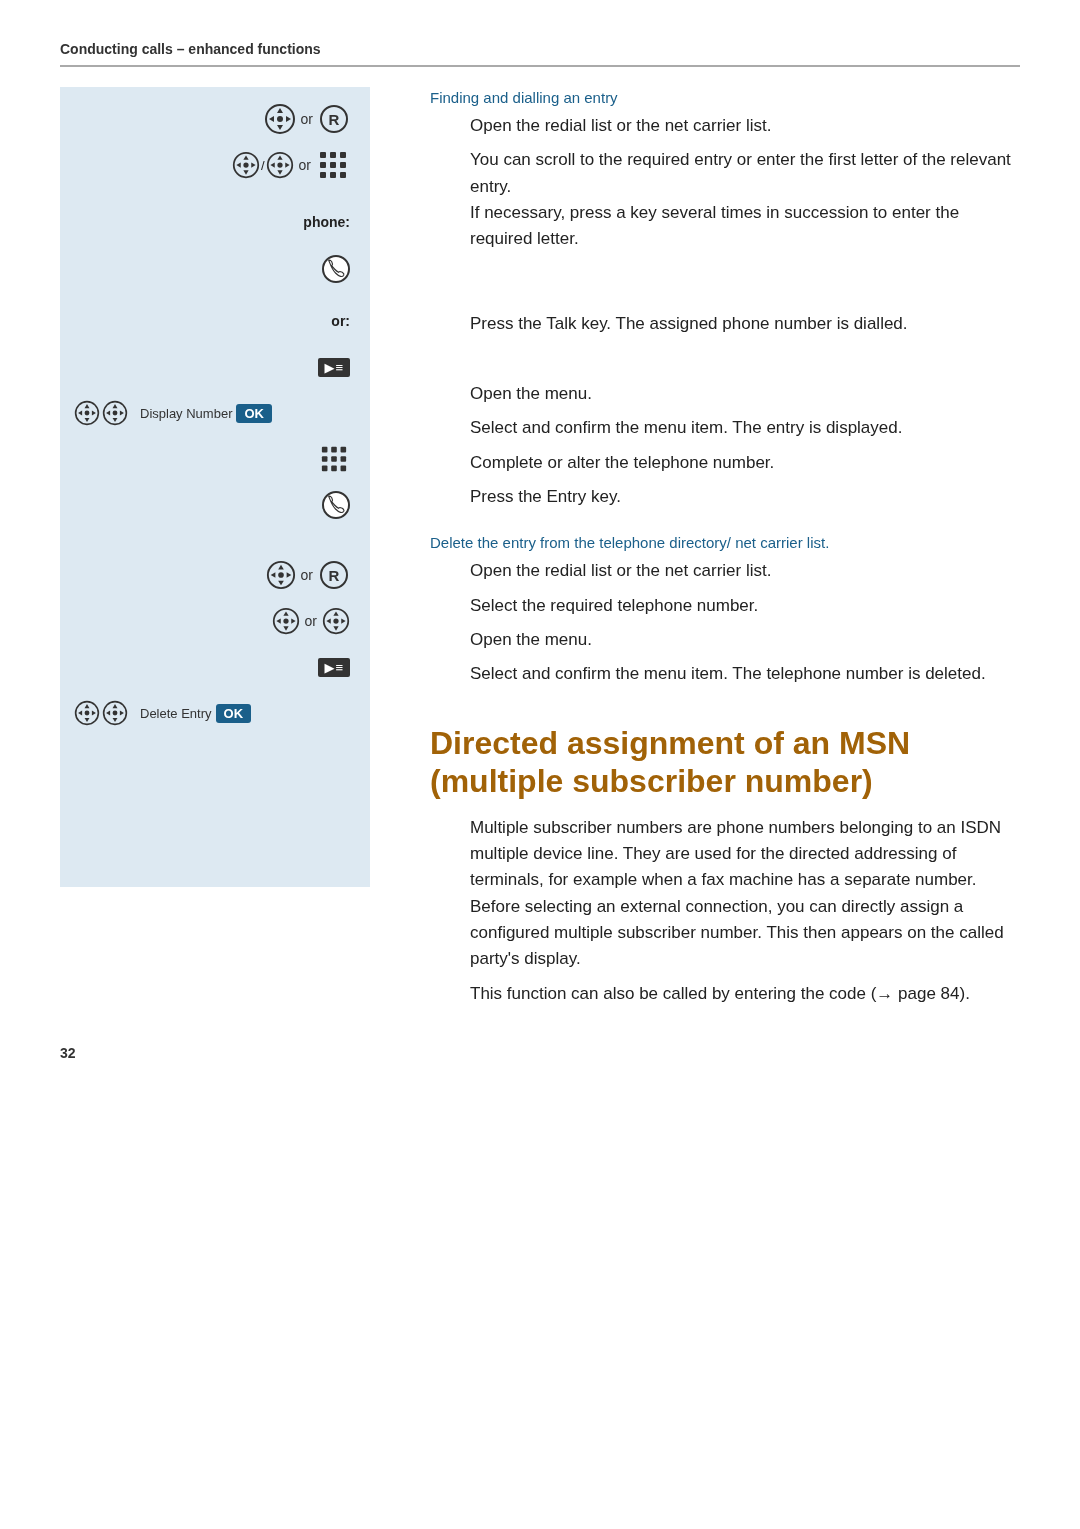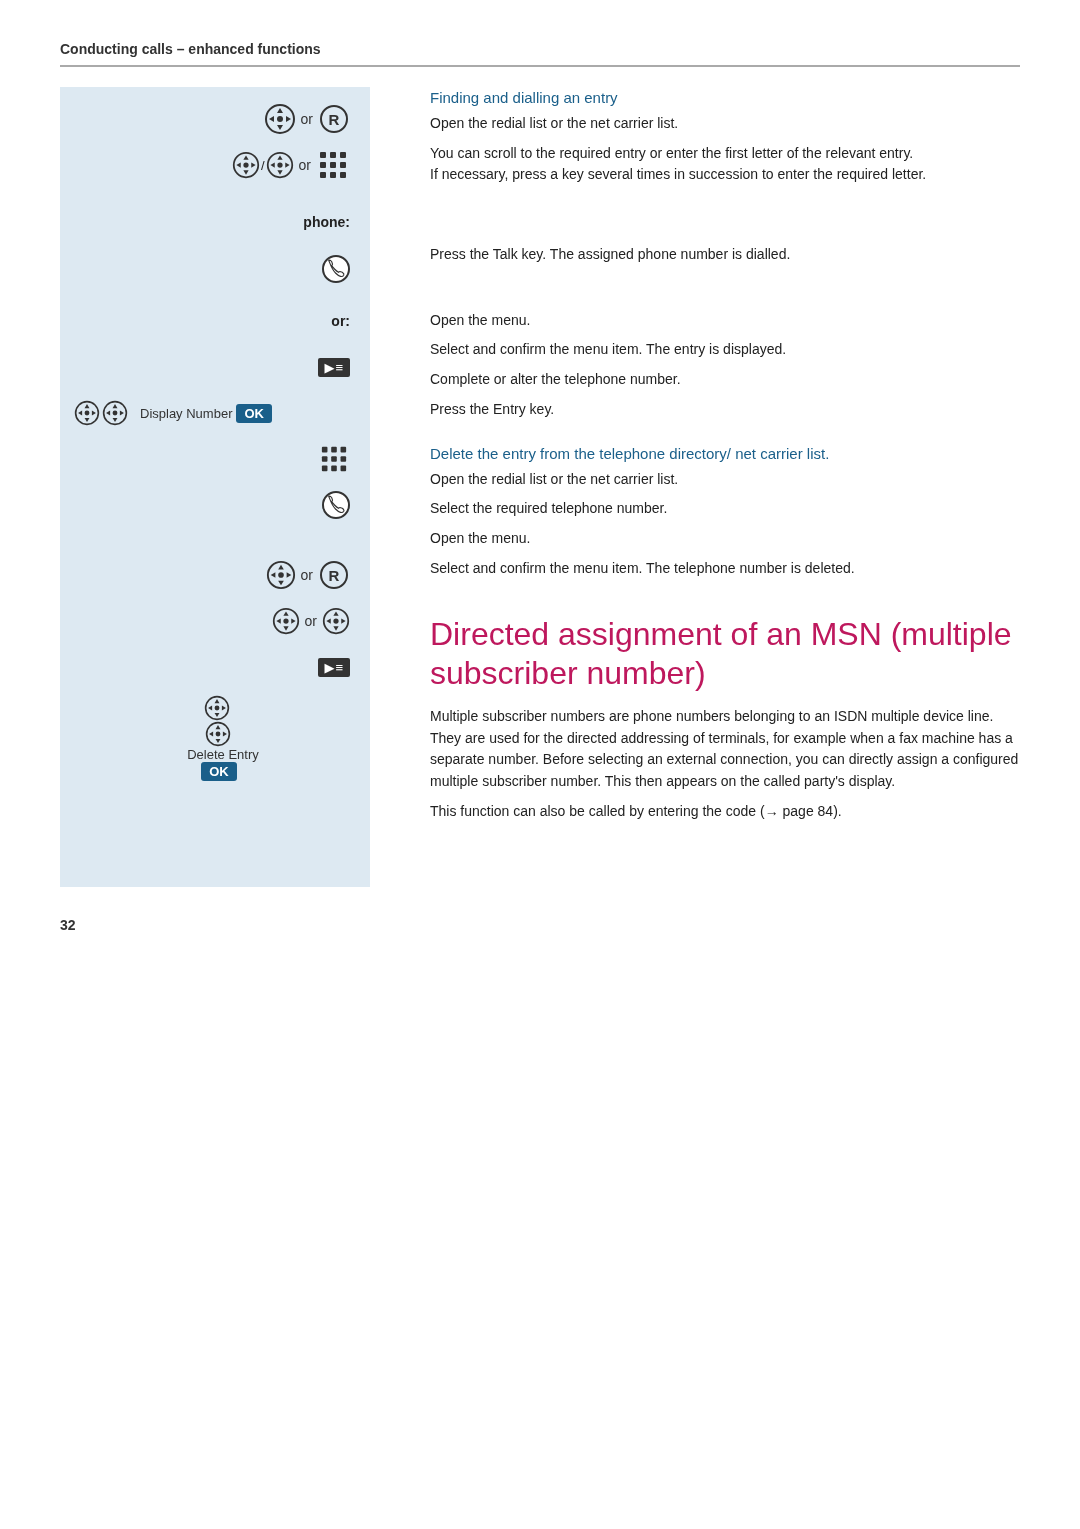--- a/index.html
+++ b/index.html
@@ -163,30 +163,31 @@
     }
     
     .section-heading {
       font-weight: normal;
       font-size: 15px;
       color: #1a5f8a;
       margin-bottom: 7px;
       margin-top: 2px;
     }
     .section-text {
-      font-size: 14px;
+      font-size: 17px;
       color: #222;
       line-height: 1.55;
       margin-bottom: 8px;
+      margin-left: 40px;
     }
     
     .main-heading {
       font-size: 32px;
-      font-weight: normal;
-      color: #be185d;
+      font-weight: bold;
+      color: #a16207;
       line-height: 1.2;
       margin-top: 36px;
       margin-bottom: 14px;
     }
     .page-number {
       font-size: 14px;
       color: #333;
       font-weight: bold;
       margin-top: 30px;
     }
@@ -399,21 +400,21 @@
 
           <div class="step-row">
             <div style="width:100%; display:flex; align-items:center; justify-content:flex-end; padding-right:10px;">
               <span class="menu-icon">
                 ▶≡
               </span>
             </div>
           </div>
 
           <div class="step-row">
-            <div style="width:100%; display:flex; align-items:center; justify-content:flex-start; padding-left:4px;flex-direction:column;">
+            <div style="width:100%; display:flex; align-items:center; justify-content:flex-start; padding-left:4px;">
               <span class="icon-wrap">
                 <svg width="26" height="26" viewBox="0 0 32 32">
                   <circle cx="16" cy="16" r="14" fill="none" stroke="#333" stroke-width="2"></circle>
                   <polygon points="16,5 13,10 19,10" fill="#333"></polygon>
                   <polygon points="16,27 13,22 19,22" fill="#333"></polygon>
                   <polygon points="5,16 10,13 10,19" fill="#333"></polygon>
                   <polygon points="27,16 22,13 22,19" fill="#333"></polygon>
                   <circle cx="16" cy="16" r="3" fill="#333"></circle>
                 </svg>
               </span>

